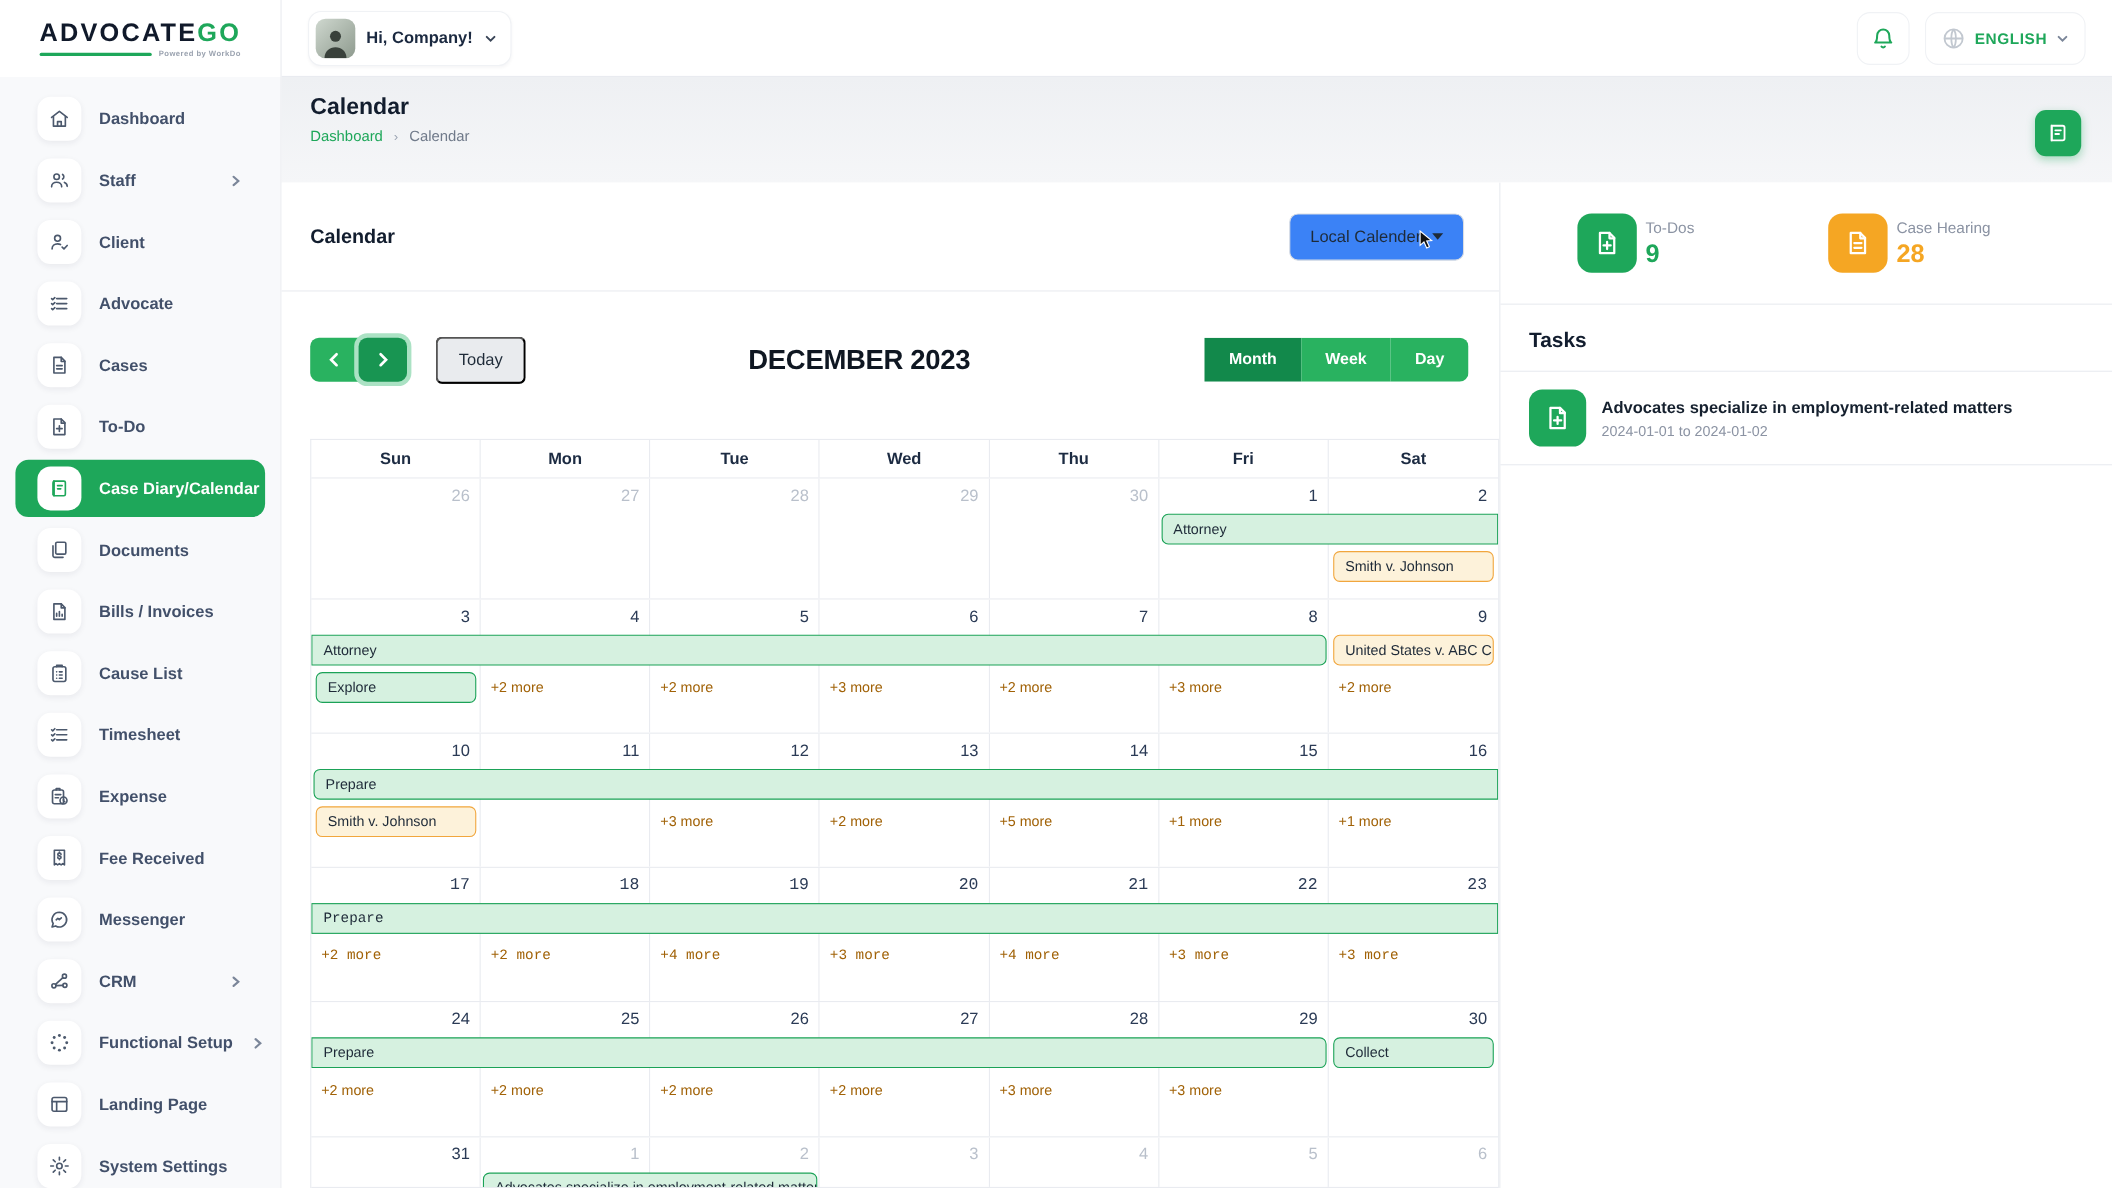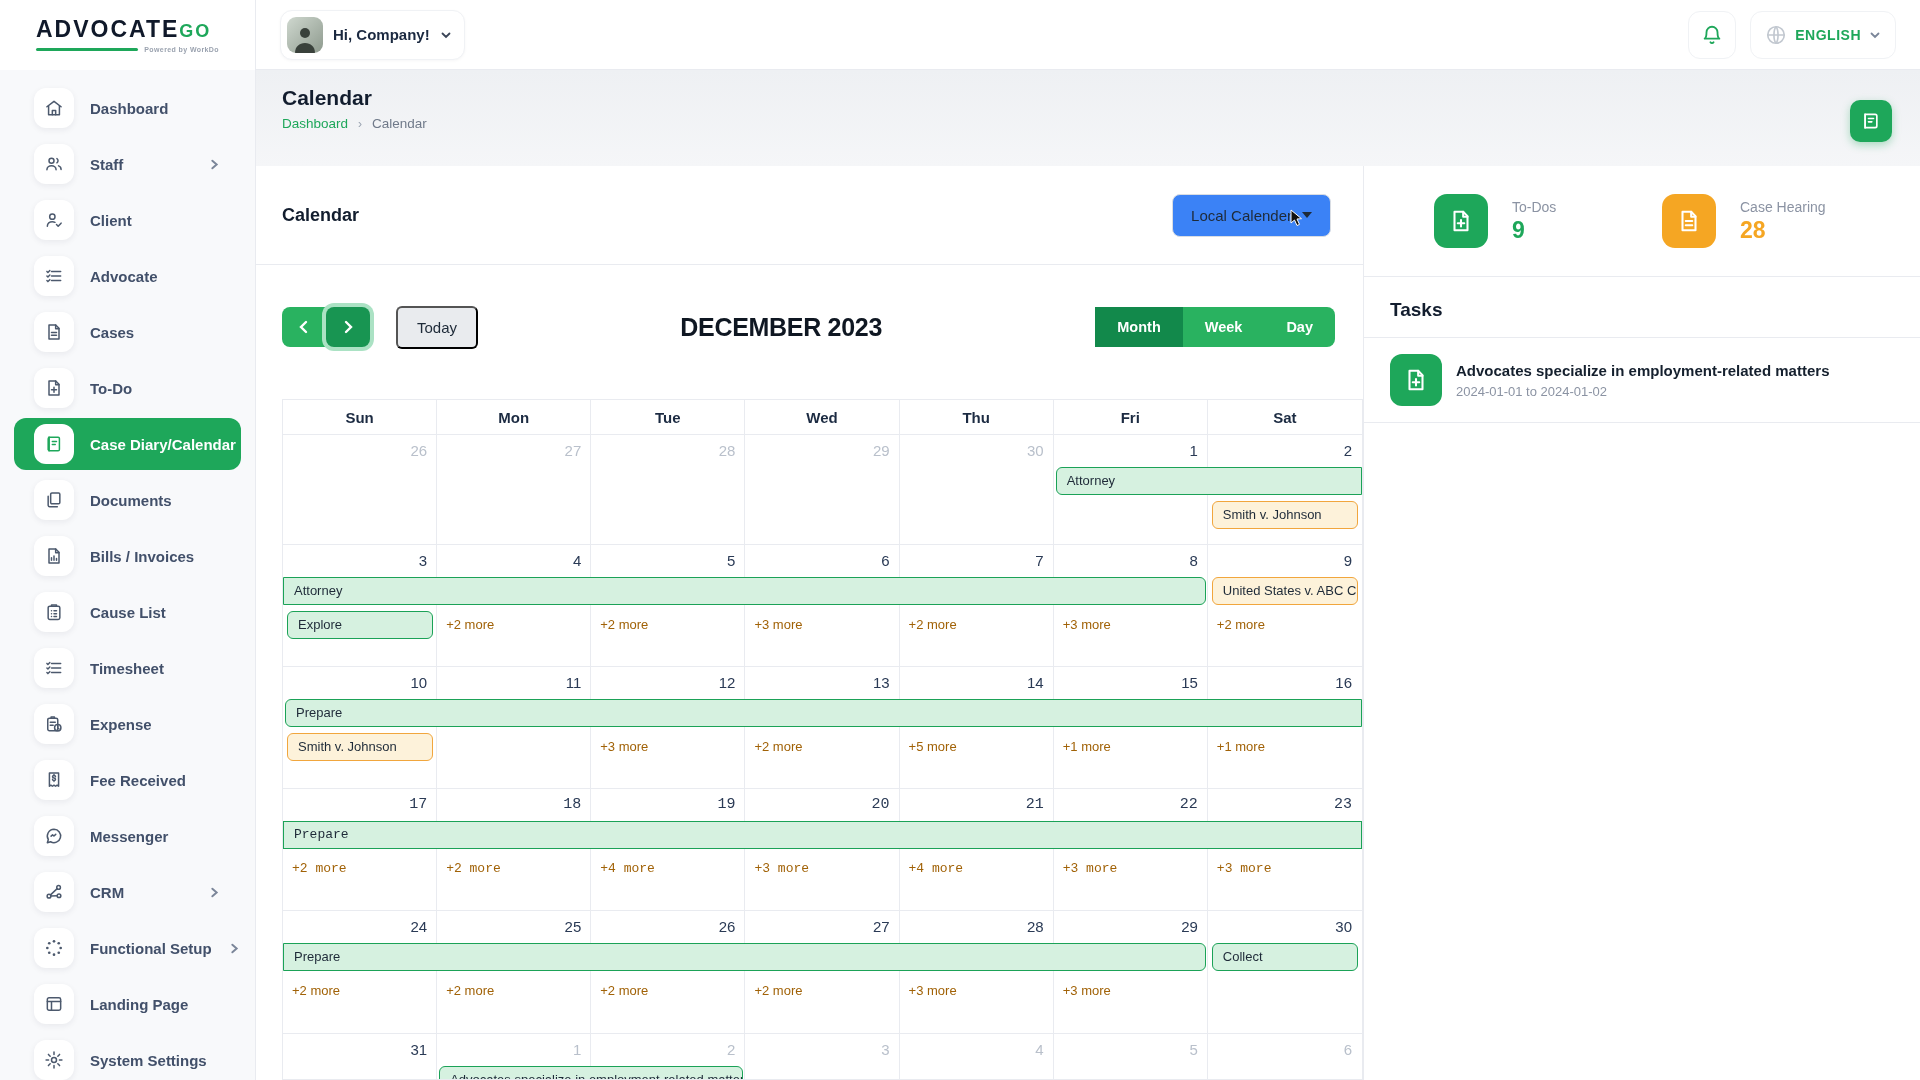--- a/index.html
+++ b/index.html
@@ -13,21 +13,21 @@
     --line:#e9ebf0; --cell-muted:#b9c0cb;
     --ev-g-bg:#d6f1e0; --ev-g-bd:#1ba257;
     --ev-o-bg:#fdf2da; --ev-o-bd:#f1a63d;
   }
 
   
   .topbar{ height:70px; display:flex; align-items:center; border-bottom:1px solid var(--line); background:#fff;}
   .logo-box{ width:256px; height:70px; border-right:1px solid var(--line); display:flex; flex-direction:column; justify-content:center; padding:0 36px; background:#fff;}
   .logo-line1{ display:flex; align-items:baseline; }
   .logo-main{ font-size:23px; font-weight:800; letter-spacing:2px; color:#10192a;}
-  .logo-accent{ font-size:18px; font-weight:800; letter-spacing:2px; color:var(--green);}
+  .logo-accent{ font-size:23px; font-weight:800; letter-spacing:2px; color:var(--green);}
   .logo-line2{ display:flex; align-items:center; gap:6px; margin-top:3px;}
   .logo-rule{ flex:1; height:3px; background:var(--green); border-radius:2px;}
   .logo-tag{ font-size:7px; color:#9aa2af; font-weight:700; letter-spacing:.4px; white-space:nowrap;}
   .greet-chip{ margin-left:24px; display:flex; align-items:center; gap:10px; background:#fff; border:1px solid #f0f2f5; box-shadow:0 1px 3px rgba(20,30,50,.04); border-radius:12px; padding:6px 12px 6px 6px; cursor:pointer;}
   .avatar{ width:36px; height:36px; border-radius:9px; background:linear-gradient(135deg,#cfd8cf,#8e9a8e); display:flex; align-items:flex-end; justify-content:center; overflow:hidden;}
   .greet-txt{ font-size:15px; font-weight:700; color:#1b2940;}
   .topbar-right{ margin-left:auto; display:flex; align-items:center; gap:14px; padding-right:24px;}
   .icon-btn{ width:48px; height:48px; border:1px solid #f0f2f5; border-radius:12px; background:#fff; display:flex; align-items:center; justify-content:center; cursor:pointer;}
   .lang-chip{ height:48px; border:1px solid #f0f2f5; border-radius:12px; background:#fff; display:flex; align-items:center; gap:8px; padding:0 14px; cursor:pointer;}
   .lang-label{ color:var(--green); font-weight:700; font-size:14px; letter-spacing:.5px;}
@@ -96,21 +96,21 @@
   .ev{ font-size:13px; font-weight:500; color:#1e2a38; line-height:26px; padding-left:10px; white-space:nowrap; overflow:hidden; cursor:pointer;}
   .ev.green{ background:var(--ev-g-bg); border:1px solid var(--ev-g-bd);}
   .ev.orange{ background:var(--ev-o-bg); border:1px solid var(--ev-o-bd);}
   .ev.rl{ border-top-left-radius:6px; border-bottom-left-radius:6px; margin-left:2px;}
   .ev.rr{ border-top-right-radius:6px; border-bottom-right-radius:6px; margin-right:2px;}
   .ev.single{ margin:0 4px; border-radius:6px;}
   .more{ font-size:13px; color:#a16207; line-height:28px; padding-left:9px; cursor:pointer;}
 
   
   .stats{ height:111px; display:grid; grid-template-columns:1fr 1fr; align-items:center; padding:0 30px 0 70px; border-bottom:1px solid var(--line);}
-  .stat{ display:flex; align-items:center; gap:24px;}
+  .stat{ display:flex; align-items:center; gap:8px;}
   .stat-ico{ width:54px; height:54px; border-radius:13px; display:flex; align-items:center; justify-content:center;}
   .stat-ico.green{ background:var(--green);}
   .stat-ico.orange{ background:var(--orange);}
   .stat-label{ font-size:14px; color:#8b93a3;}
   .stat-value{ font-size:23px; font-weight:800; margin-top:2px;}
   .stat-value.green{ color:var(--green);}
   .stat-value.orange{ color:var(--orange);}
   .tasks-head{ padding:22px 26px 16px; font-size:19px; font-weight:800; color:#121d2e; border-bottom:1px solid var(--line);}
   .task-item{ display:flex; align-items:center; gap:14px; padding:16px 26px; border-bottom:1px solid var(--line); cursor:pointer;}
   .task-ico{ width:52px; height:52px; min-width:52px; border-radius:12px; background:var(--green); display:flex; align-items:center; justify-content:center;}

